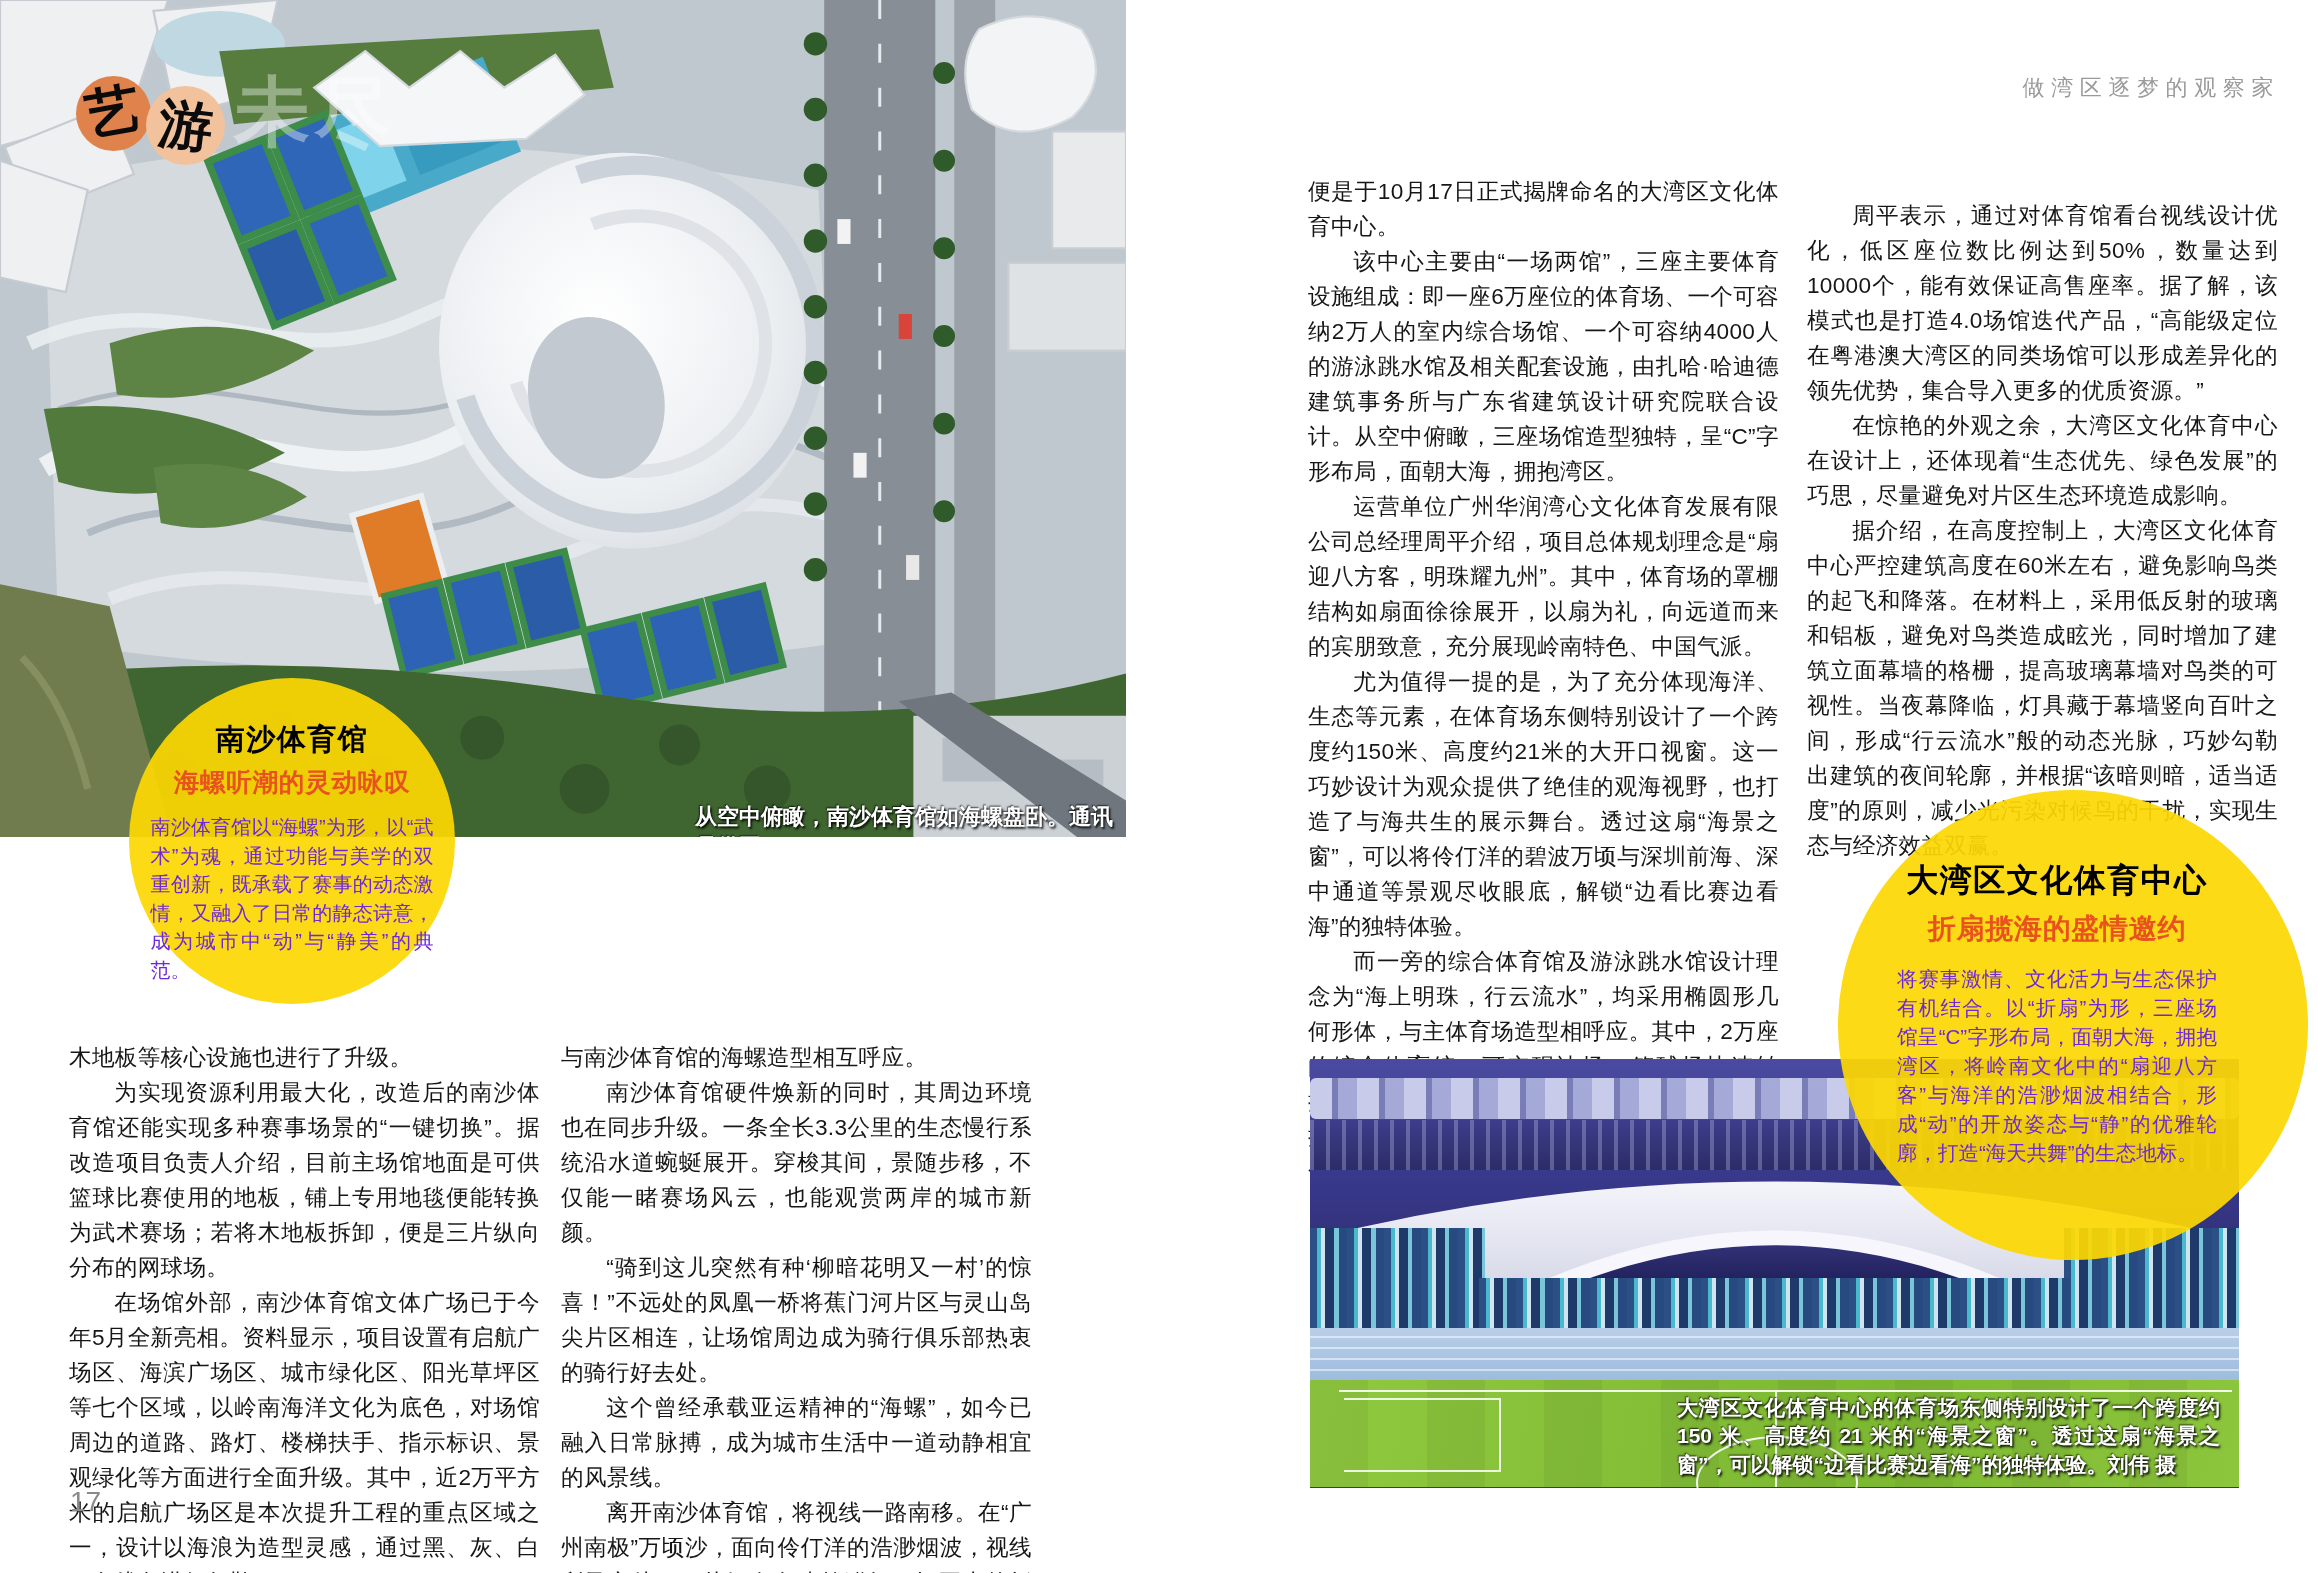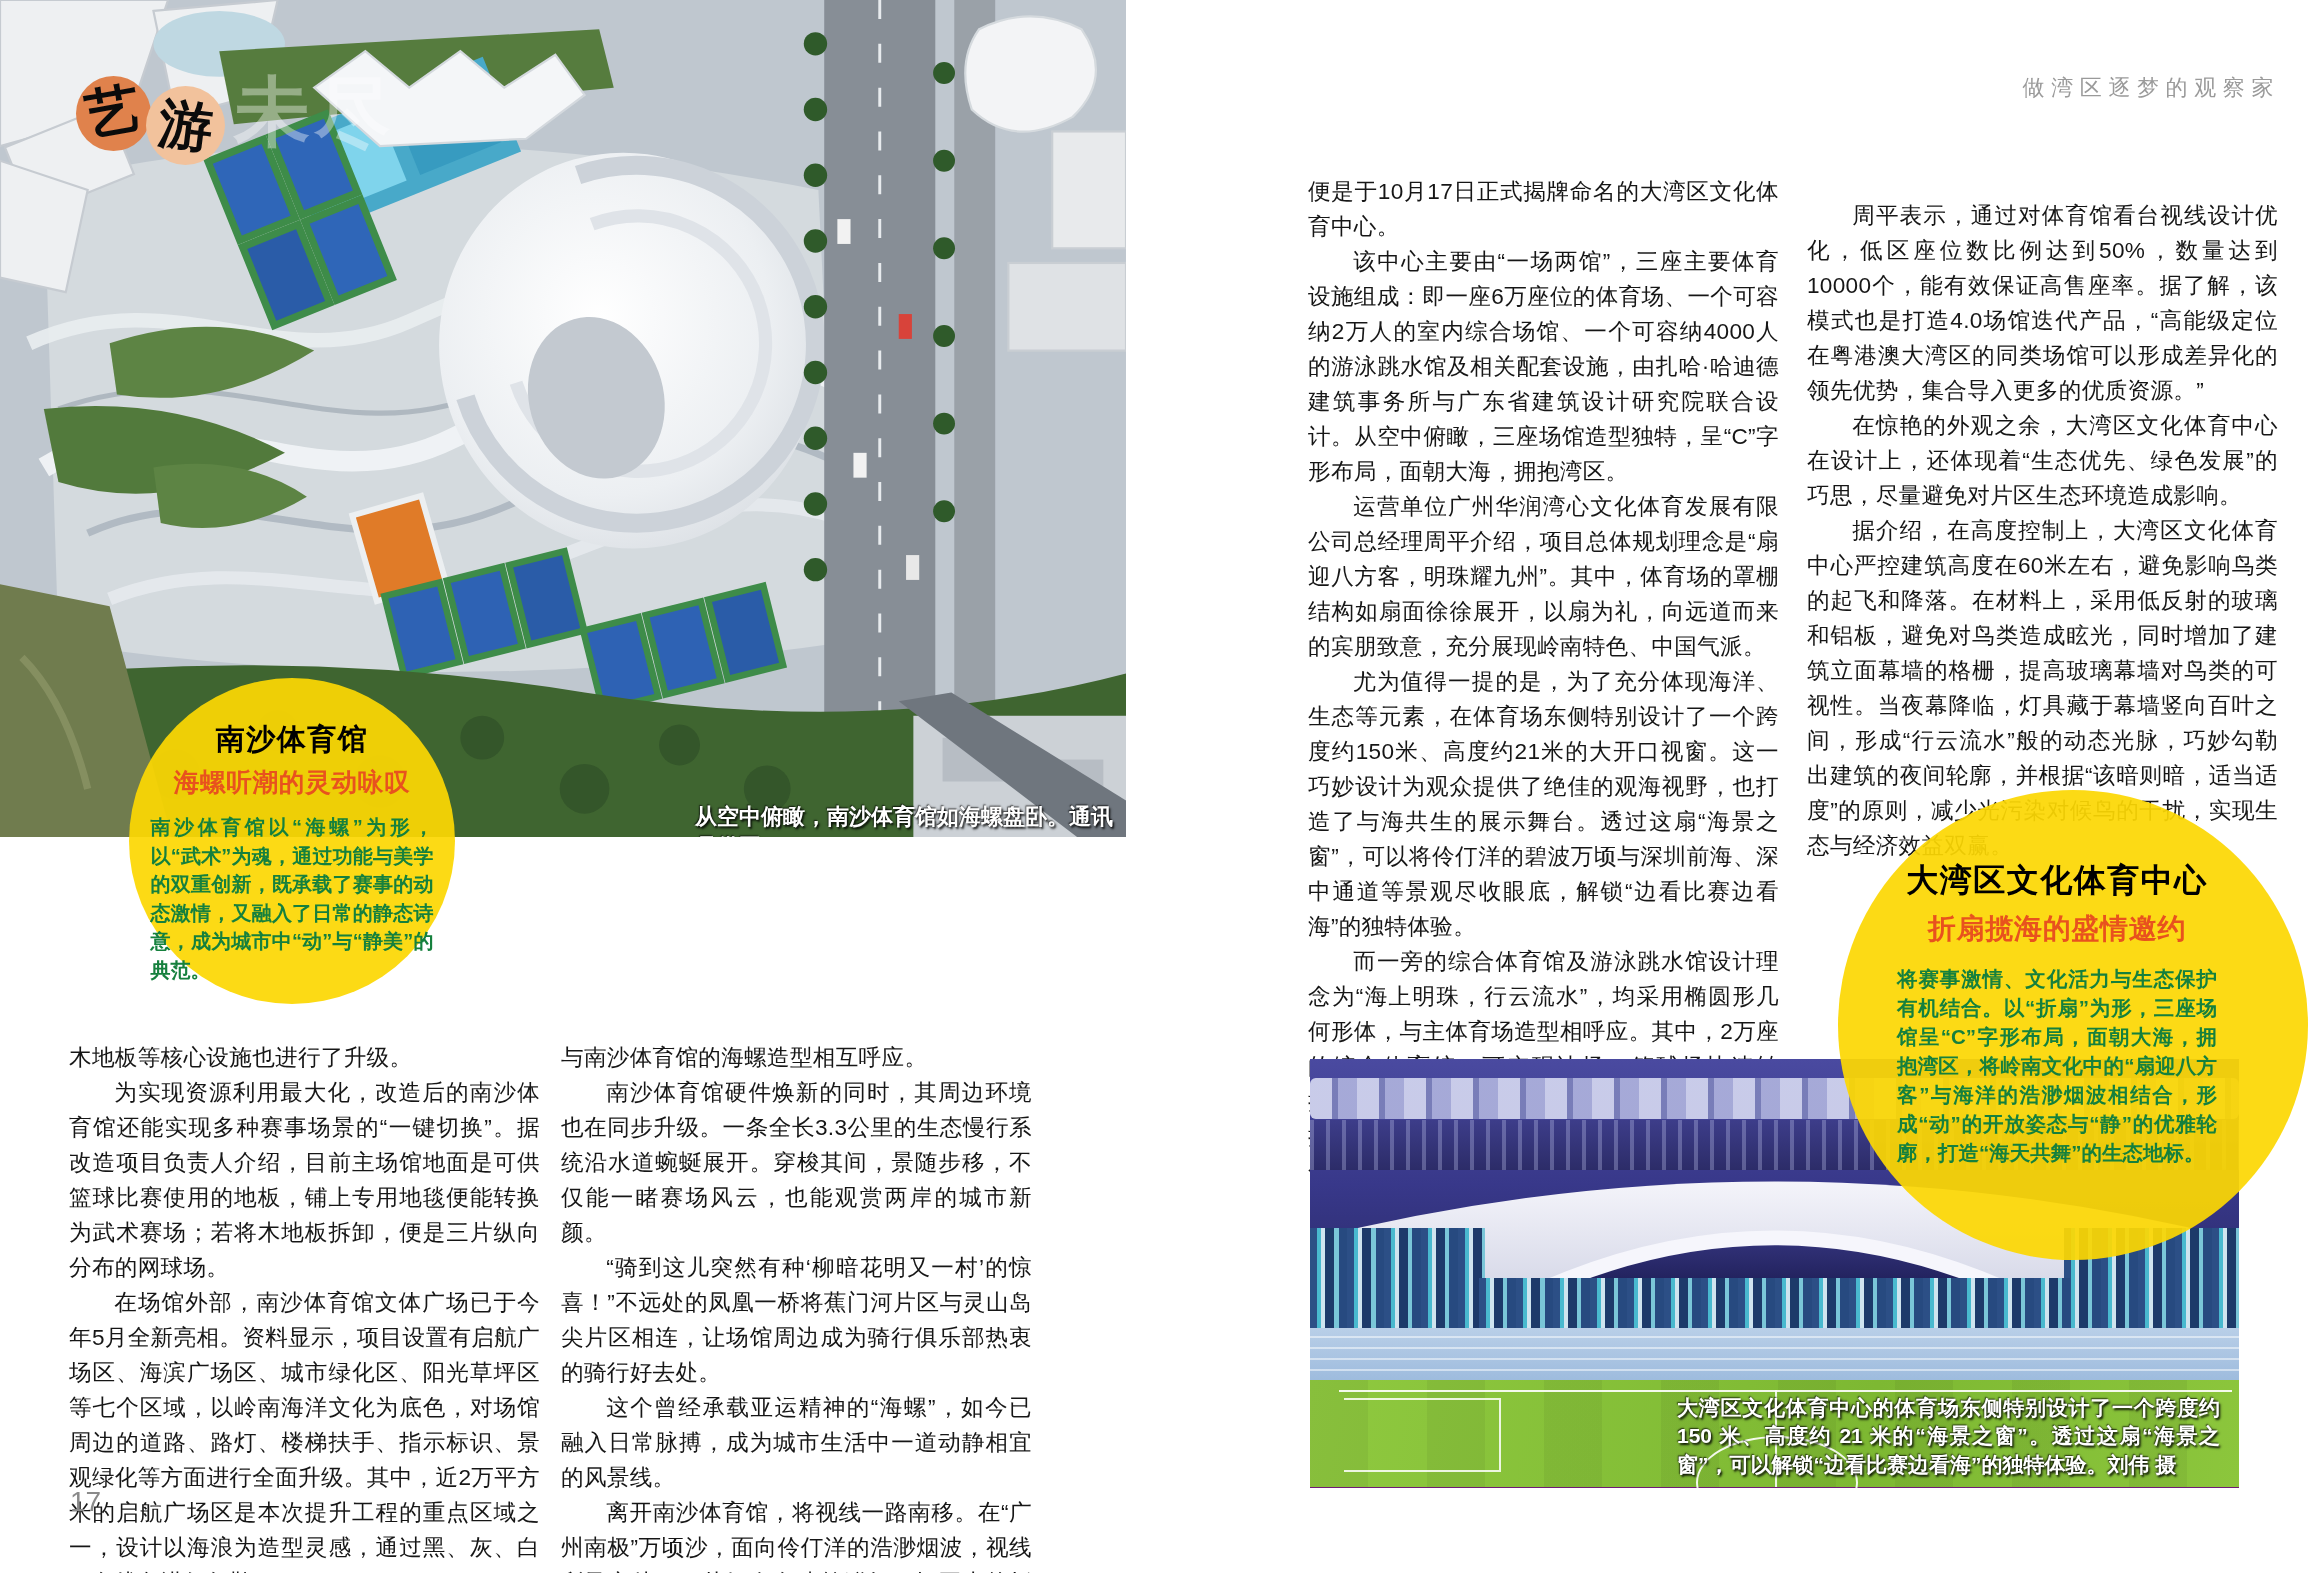--- a/index.html
+++ b/index.html
@@ -17,21 +17,21 @@
   .badge .ch{position:absolute;font-weight:bold;color:#0b0b0b;font-size:54px;line-height:1;font-family:"DejaVu Sans",sans-serif;}
   .badge .ch1{left:10.2px;top:20.5px;transform:rotate(-10deg);}
   .badge .ch2{left:83px;top:35px;transform:rotate(7deg);}
   .badge .ghost{position:absolute;left:158px;top:10.2px;font-size:76px;font-weight:bold;line-height:1;
                 color:rgba(255,255,255,0.38);letter-spacing:4.4px;}
 
   
   .bubble{position:absolute;border-radius:50%;background:rgba(252,215,3,0.93);z-index:6;text-align:center;box-sizing:border-box;}
   .b-title{font-weight:bold;color:#000;letter-spacing:1.5px;}
   .b-sub{font-weight:bold;color:#e8521e;letter-spacing:0.7px;}
-  .b-body{margin:13px auto 0;text-align:justify;font-weight:700;color:#15803d;}
+  .b-body{margin:13px auto 0;text-align:justify;font-weight:400;color:#6d28d9;}
   .bubble-left{left:129px;top:678px;width:326px;height:326px;padding-top:42px;}
   .bubble-left .b-title{font-size:29px;}
   .bubble-left .b-sub{font-size:25.6px;margin-top:5px;}
   .bubble-left .b-body{width:283px;font-size:20px;line-height:28.5px;}
   .bubble-right{left:1838px;top:790px;width:470px;height:470px;padding:69px 54px 0 22px;}
   .bubble-right .b-title{font-size:32px;}
   .bubble-right .b-sub{font-size:28px;margin-top:7.3px;}
   .bubble-right .b-body{width:320px;font-size:20.5px;line-height:29px;margin-top:16px;}
 
   

